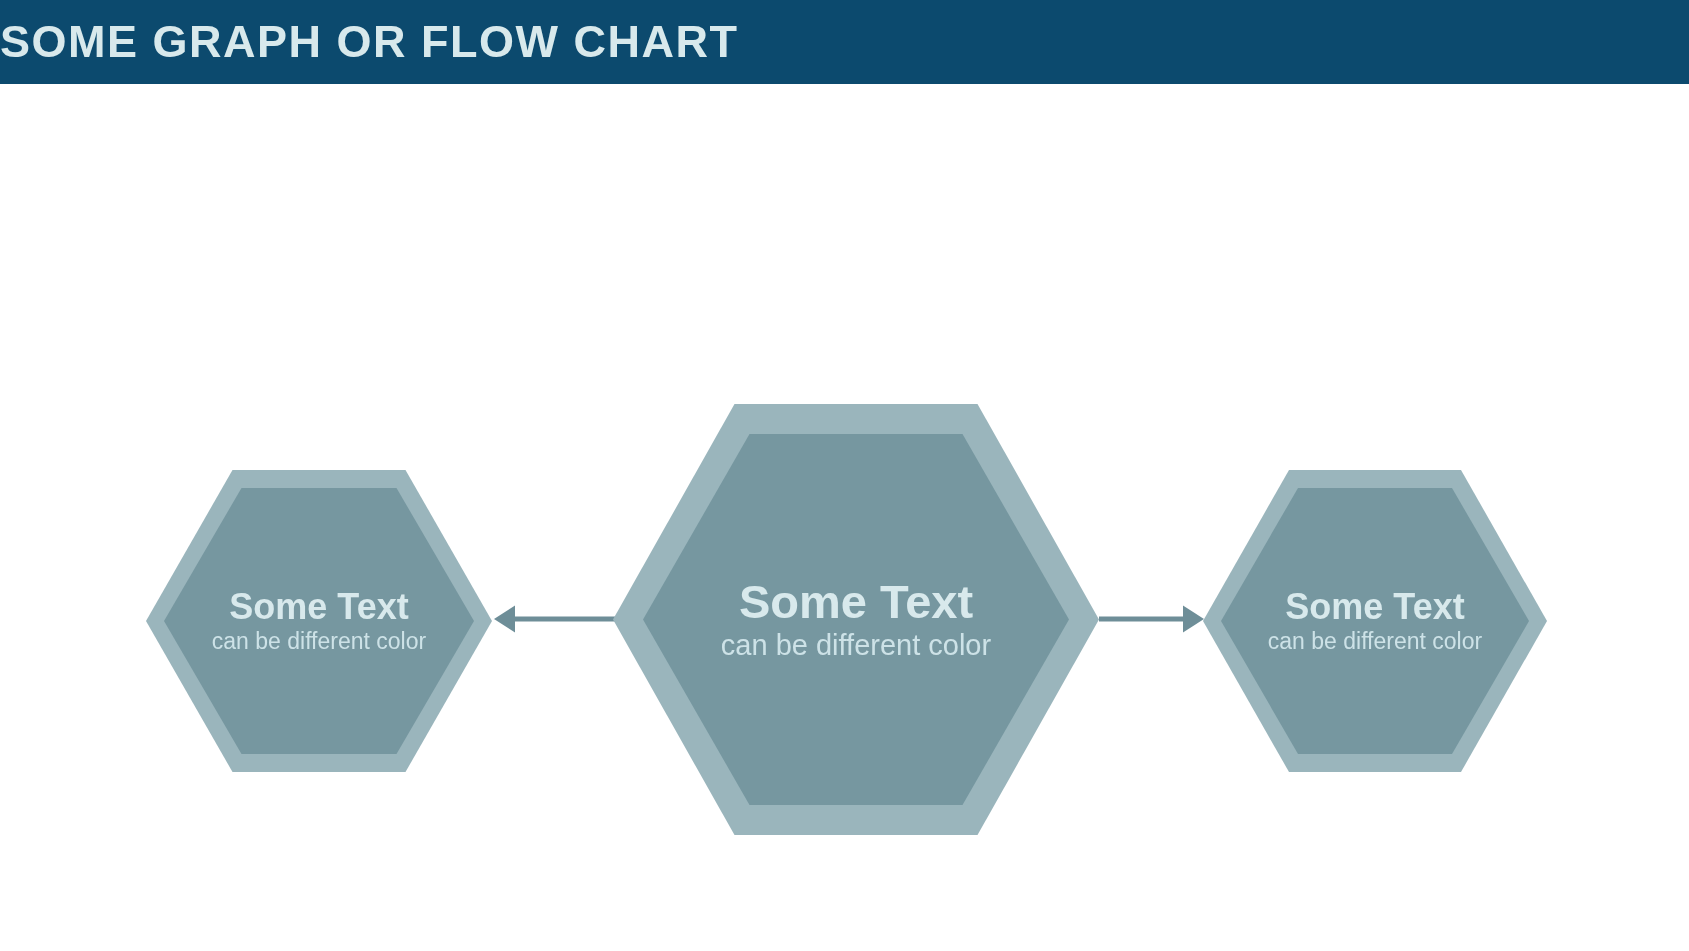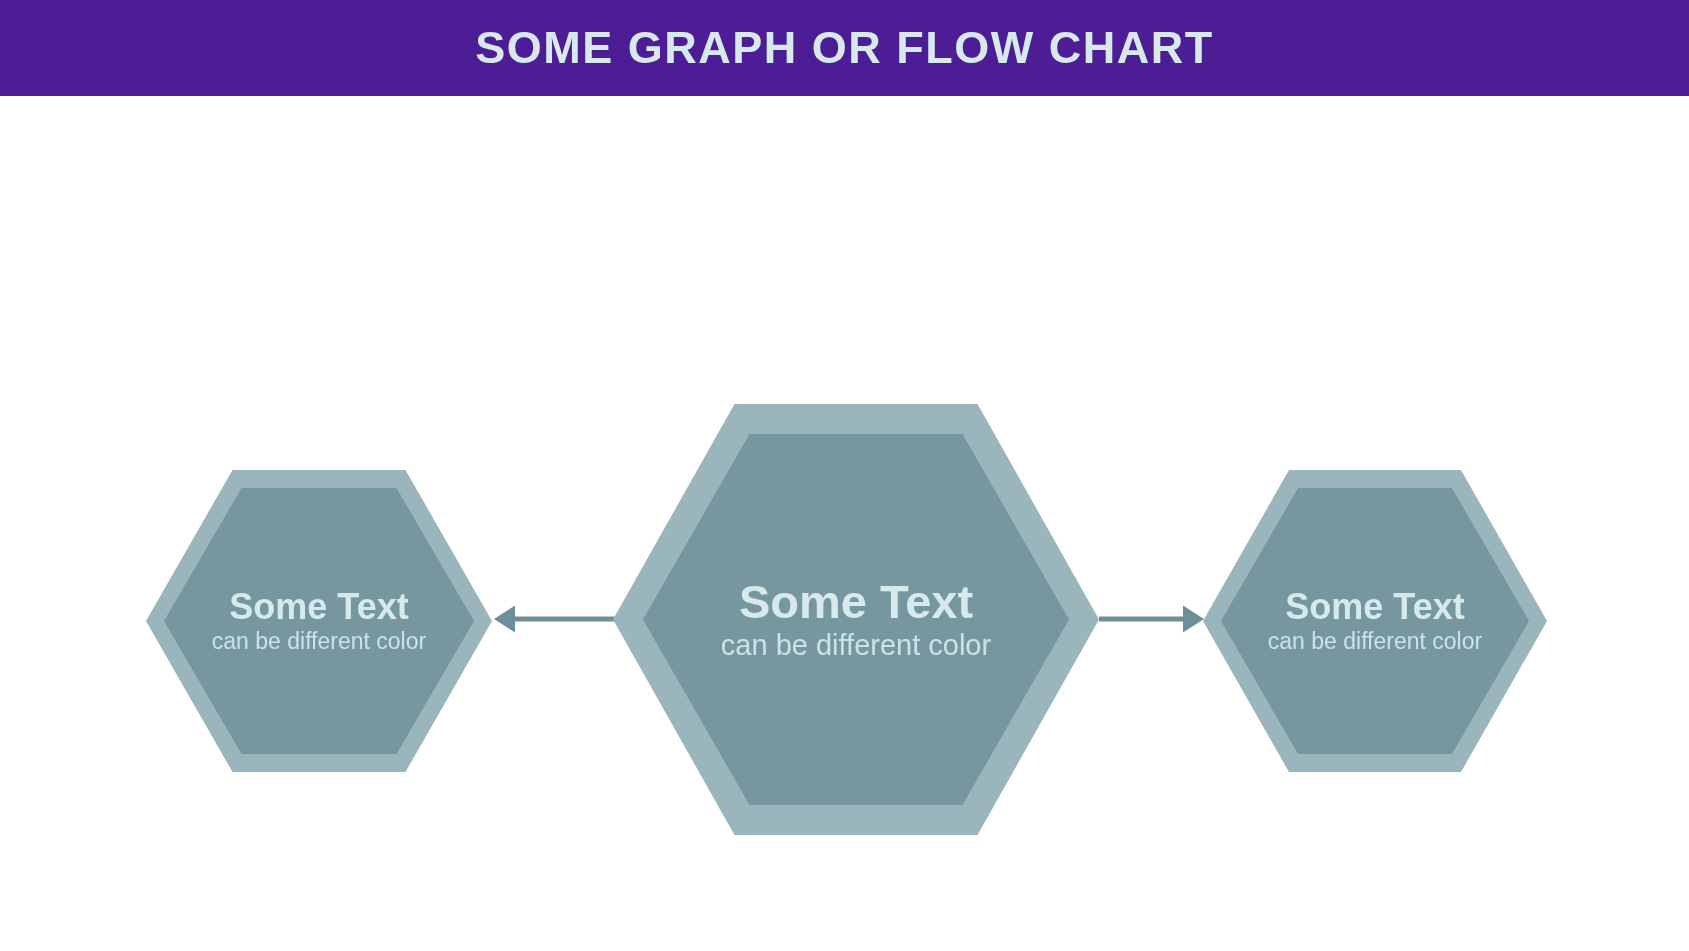--- a/index.html
+++ b/index.html
@@ -9,25 +9,25 @@
     width: 1689px;
     height: 951px;
     background: #ffffff;
     overflow: hidden;
     font-family: "Liberation Sans", sans-serif;
   }
   .title-bar {
     position: absolute;
     left: 0; top: 0;
     width: 100%;
-    height: 96px;
-    background: #4c1d95;
+    height: 84px;
+    background: #0c4a6e;
     display: flex;
     align-items: center;
-    justify-content: center;
+    justify-content: flex-start;
   }
   .title-bar h1 {
     color: #d8e9ec;
     font-size: 45px;
     font-weight: bold;
     letter-spacing: 1.5px;
     white-space: nowrap;
   }
   .canvas {
     position: absolute;

